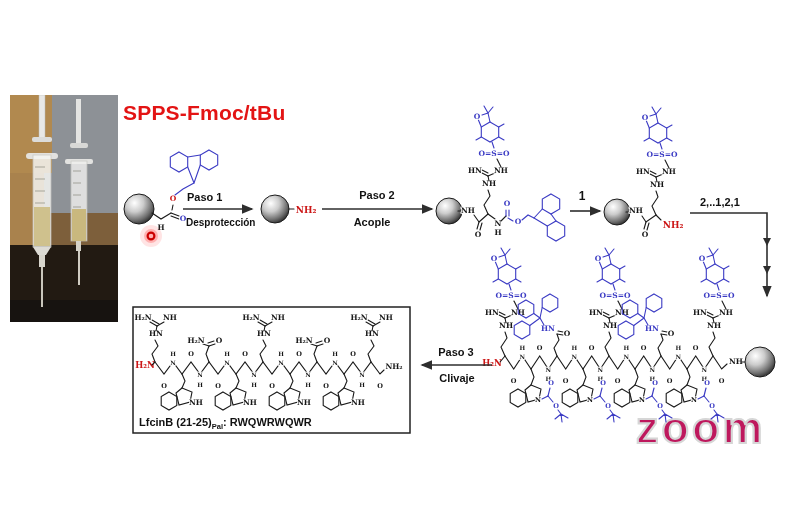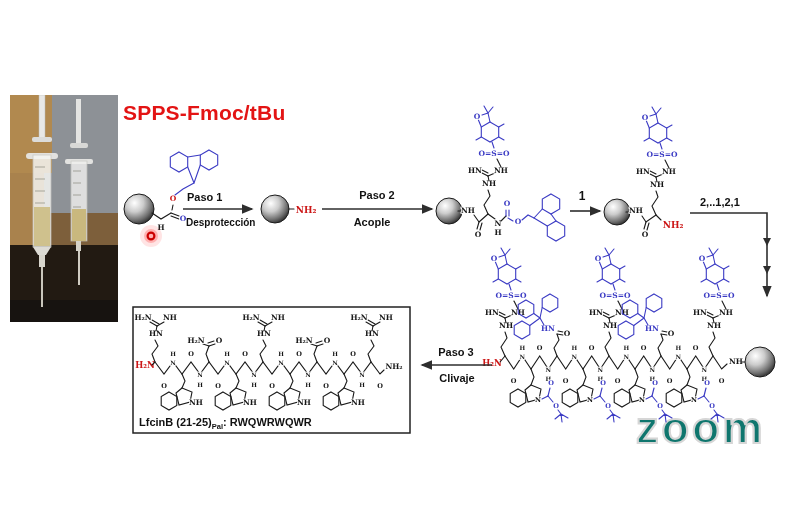--- a/index.html
+++ b/index.html
@@ -2,21 +2,21 @@
 <html><head>
 <meta charset="utf-8">
 <style>
   html,body{margin:0;padding:0;background:#fff;}
   #canvas{position:relative;width:800px;height:525px;background:#ffffff;overflow:hidden;
           font-family:"Liberation Sans",sans-serif;padding-left:11px;}
   .abs{position:absolute;}
   #title{left:123px;top:101px;font-size:21px;font-weight:bold;color:#e31414;letter-spacing:.2px;}
   #photo{left:10px;top:95px;width:108px;height:227px;}
   #watermark{left:636px;top:402px;font-size:45px;font-weight:bold;letter-spacing:3px;
-             color:#0f766e;-webkit-text-stroke:2.2px #d6d6d6;font-family:"Liberation Sans",sans-serif;}
+             color:#be185d;-webkit-text-stroke:2.2px #d6d6d6;font-family:"Liberation Sans",sans-serif;}
   
   .ct{font-family:"DejaVu Serif","Liberation Serif",serif;font-weight:bold;text-anchor:middle;}
   .c7{font-size:7.5px}.c65{font-size:6.5px}.c6{font-size:6px}
   .blue{fill:#3b3bc4}.red{fill:#cc1616}.blk{fill:#161616}
   .halo{paint-order:stroke;stroke:#ffffff;stroke-width:1.6px;}
   .bb{stroke:#1a1a1a;stroke-width:1.1;fill:none;stroke-linecap:round;}
   .bu{stroke:#3b3bc4;stroke-width:1.1;fill:none;stroke-linecap:round;}
   .arw{stroke:#2e2e2e;stroke-width:1.6;fill:none;}
   .lbl{font-family:"Liberation Sans",sans-serif;font-weight:bold;fill:#111;}
   .l11{font-size:11px}.l10{font-size:10px}.l12{font-size:12px}

